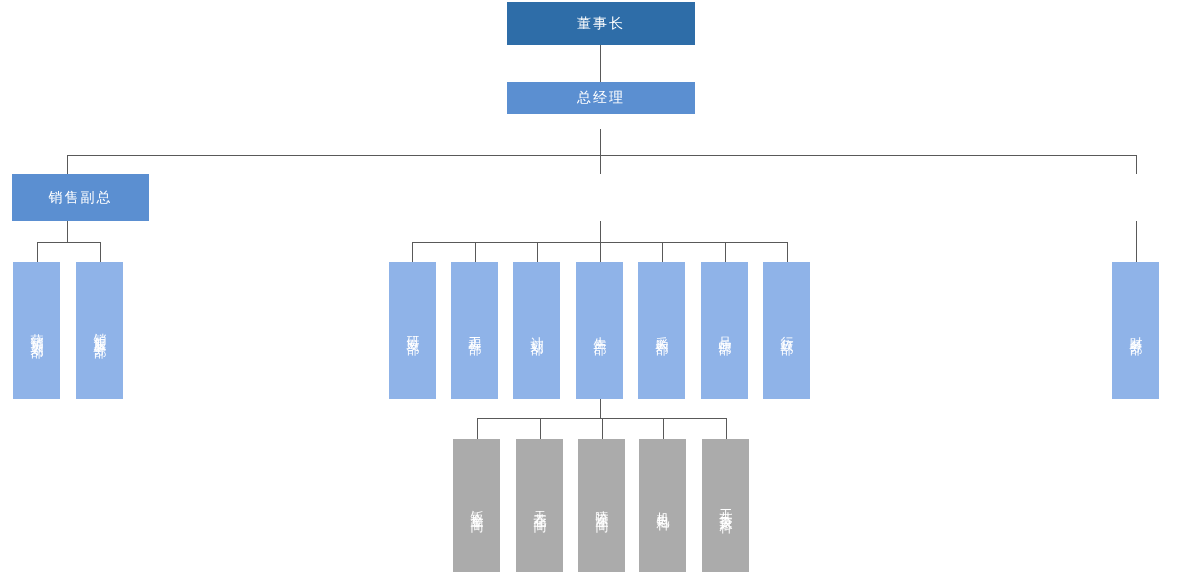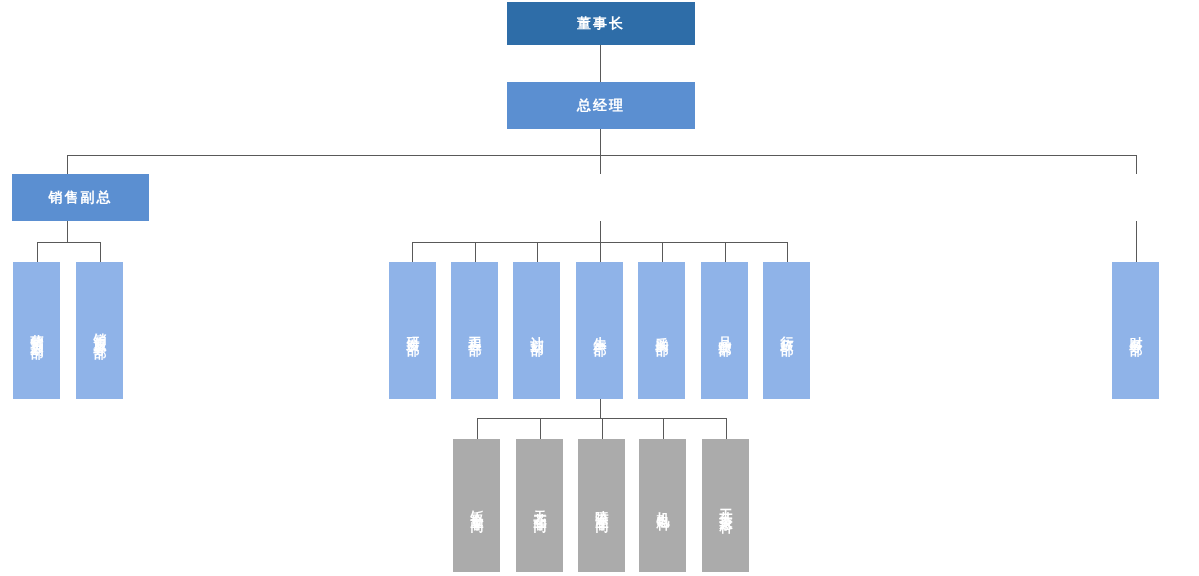--- a/index.html
+++ b/index.html
@@ -21,37 +21,37 @@
     stroke-width: 1;
     fill: none;
     shape-rendering: crispEdges;
   }
   .node {
     position: absolute;
     display: flex;
     align-items: center;
     justify-content: center;
     color: var(--text, #ffffff);
-    font-weight: bold;
+    font-weight: normal;
     box-sizing: border-box;
   }
   .hlabel {
     font-size: 14px;
     letter-spacing: 2px;
     white-space: nowrap;
   }
   .vlabel {
     writing-mode: vertical-rl;
     text-orientation: upright;
     font-size: 13px;
     letter-spacing: 3px;
     white-space: nowrap;
   }
   .lvl1 { background: var(--level1, #2E6DA8); left: 507px; top: 2px;  width: 188px; height: 43px; }
-  .lvl2 { background: var(--level2, #5B8FD1); left: 507px; top: 82px; width: 188px; height: 47px; }
+  .lvl2 { background: var(--level2, #5B8FD1); left: 507px; top: 82px; width: 188px; height: 32px; }
   .lvl3 { background: var(--level3, #5B8FD1); top: 174px; width: 137px; height: 47px; }
   .lvl4 { background: var(--level4, #8FB3E8); top: 262px; width: 47px; height: 137px; }
   .lvl5 { background: var(--level5, #ABABAB); top: 439px; width: 47px; height: 133px; }
 </style>
 </head>
 <body>
 
 <div class="canvas">
 
   <svg class="edges" viewBox="0 0 1199 576" xmlns="http://www.w3.org/2000/svg">

